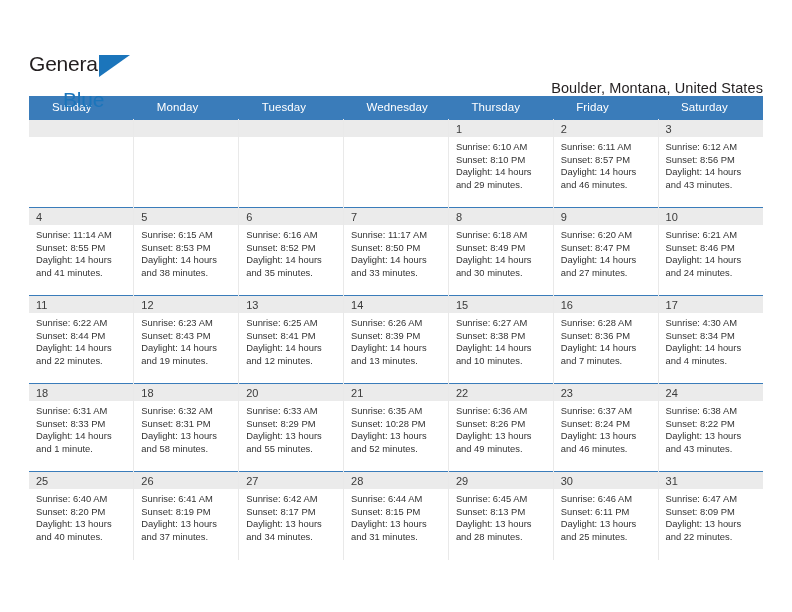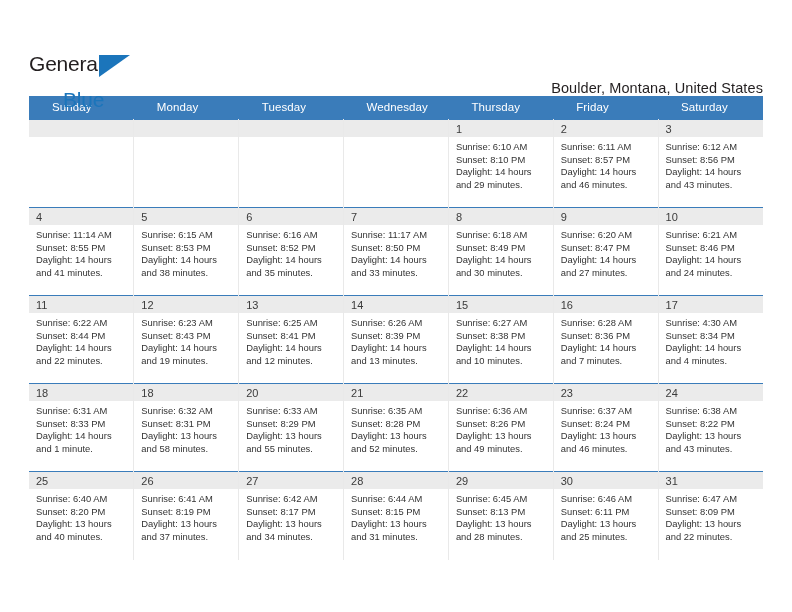--- a/index.html
+++ b/index.html
@@ -396,21 +396,21 @@
                 <div>Daylight: 13 hours</div>
                 <div>and 55 minutes.</div>
               </div>
             </div>
           </td>
           <td>
             <div class="cell-inner">
               <div class="daynum-band">21</div>
               <div class="detail">
                 <div>Sunrise: 6:35 AM</div>
-                <div>Sunset: 8:28 PM</div>
+                <div>Sunset: 10:28 PM</div>
                 <div>Daylight: 13 hours</div>
                 <div>and 52 minutes.</div>
               </div>
             </div>
           </td>
           <td>
             <div class="cell-inner">
               <div class="daynum-band">22</div>
               <div class="detail">
                 <div>Sunrise: 6:36 AM</div>

